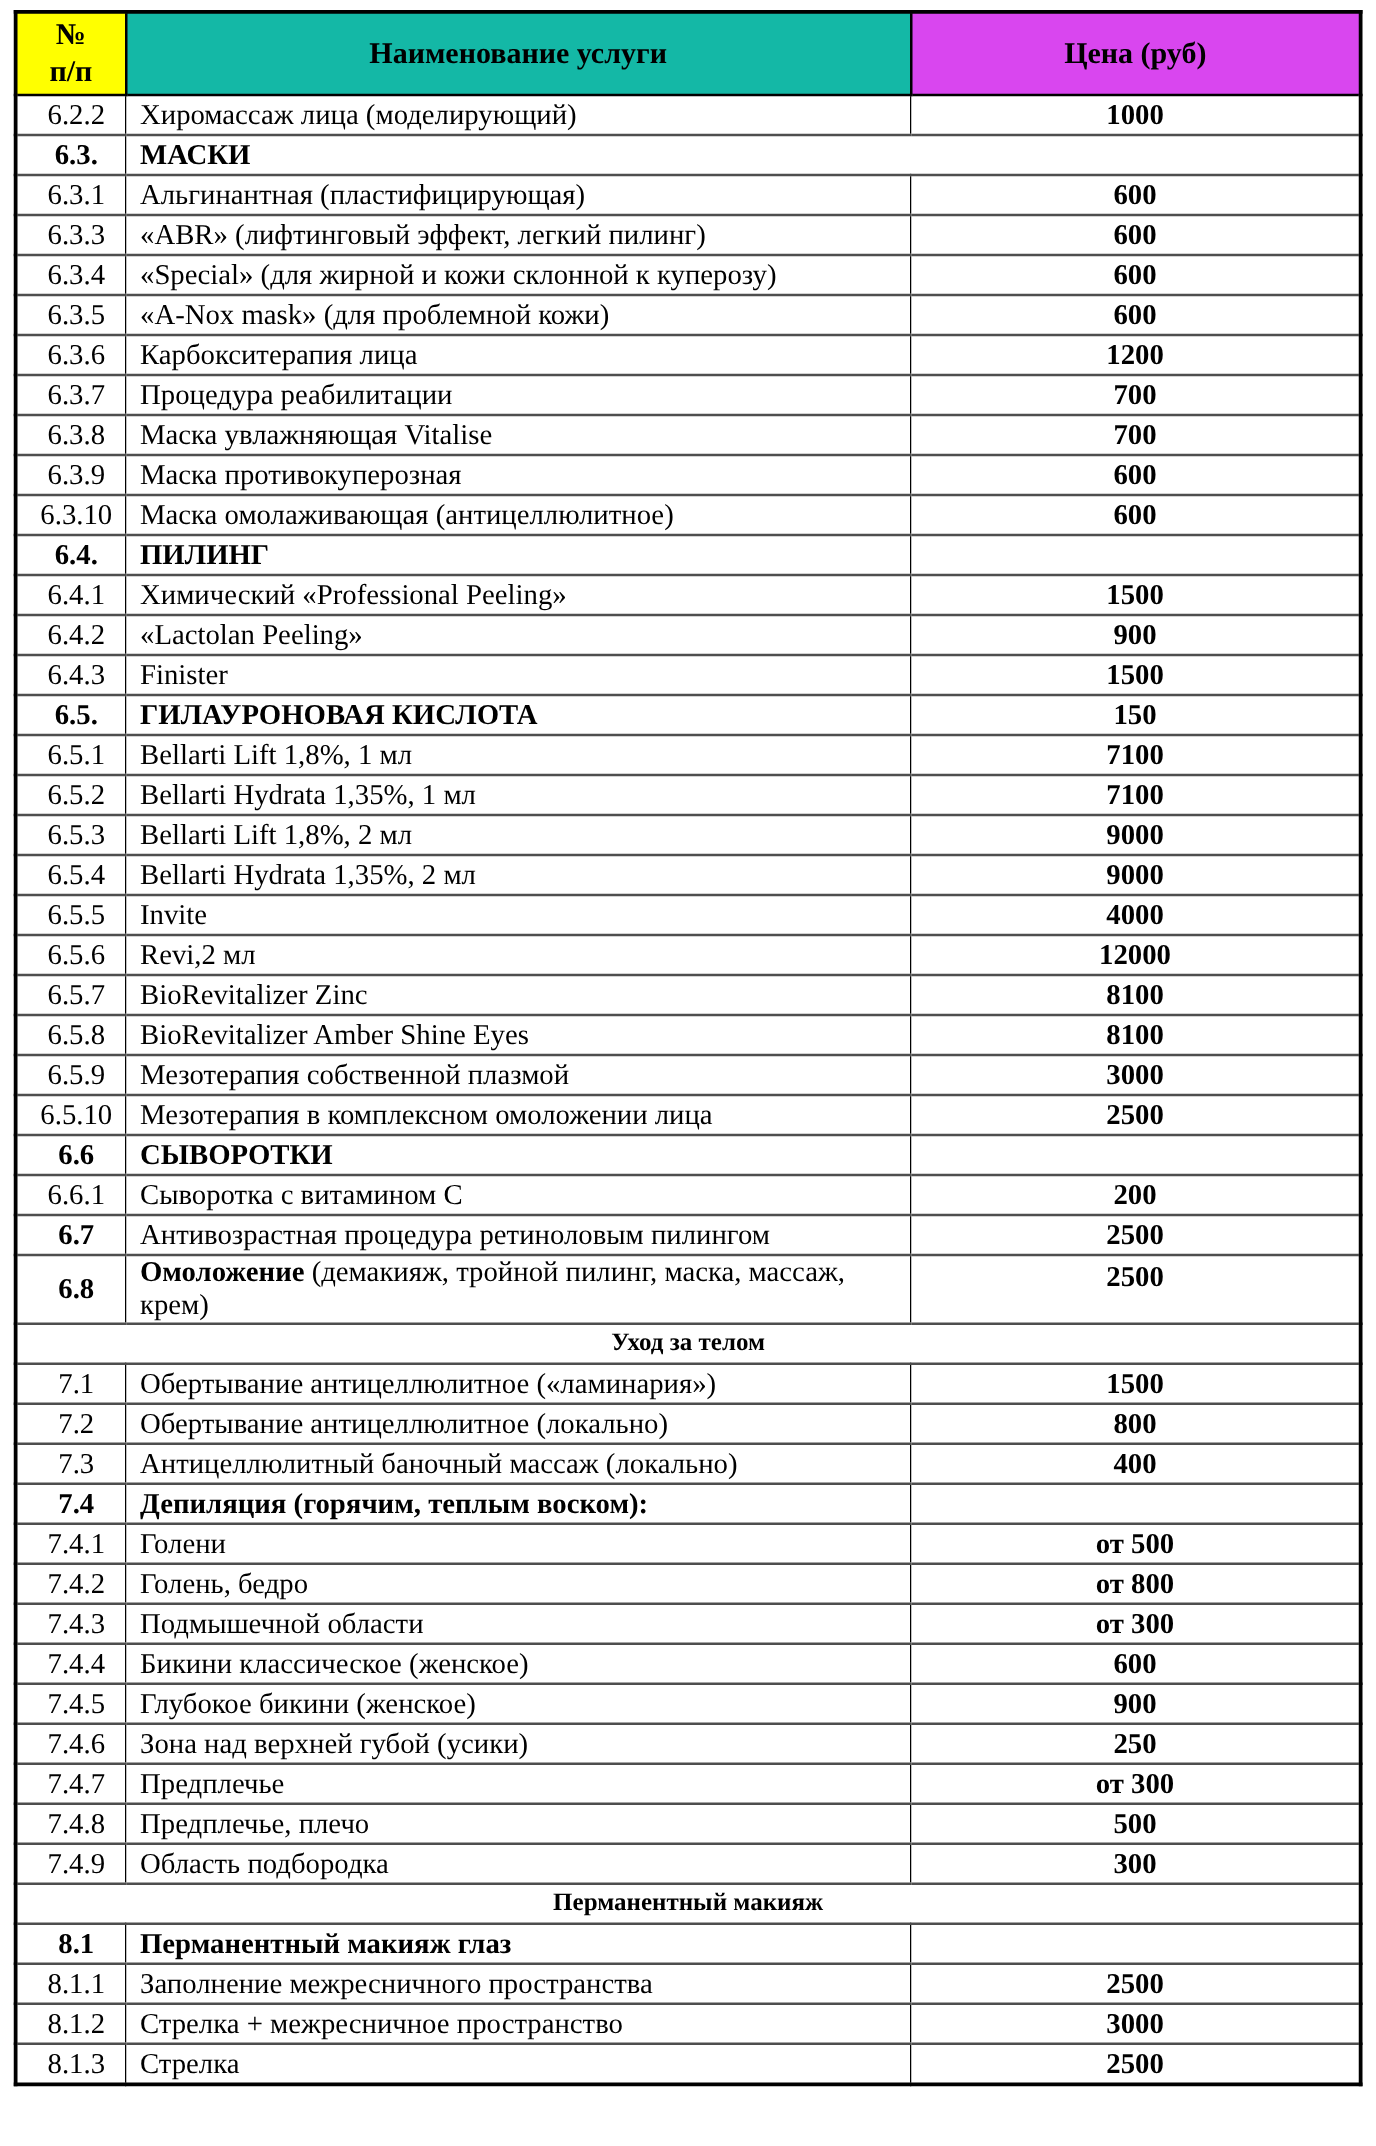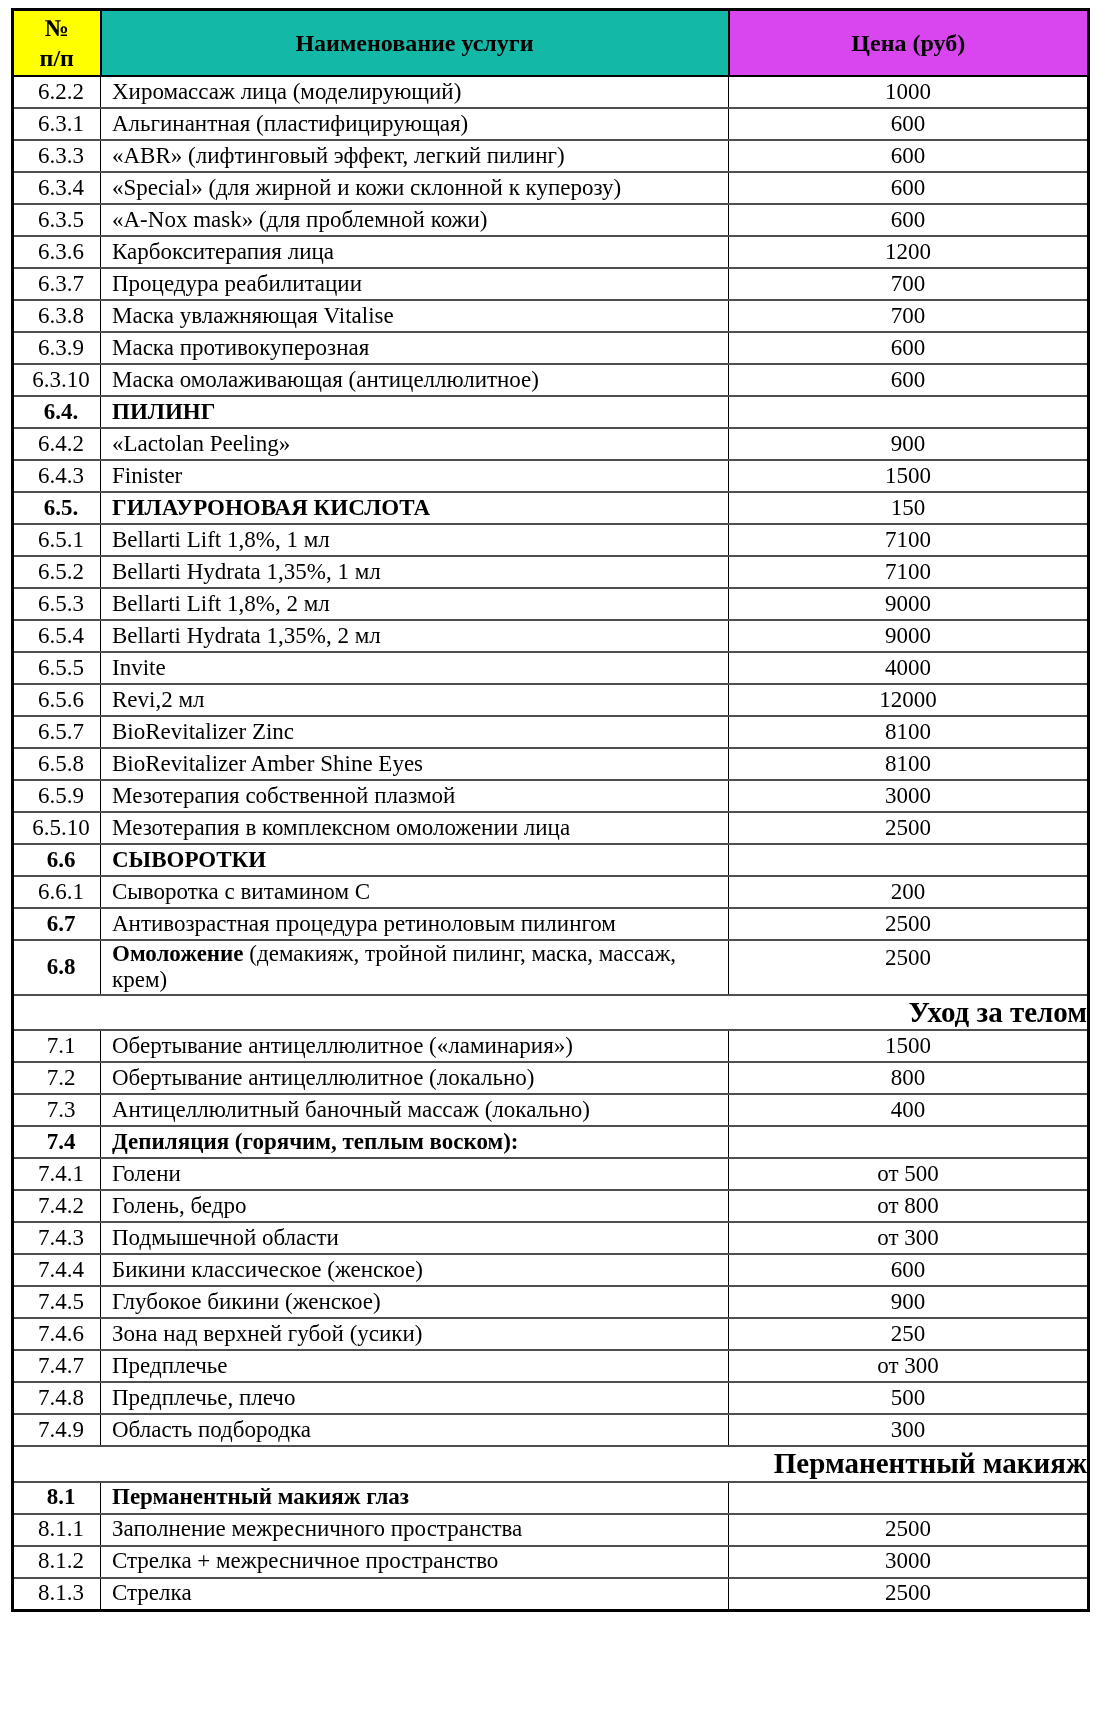--- a/index.html
+++ b/index.html
@@ -51,26 +51,26 @@
     padding: 0;
     border-left: 1.5px solid #000000;
     border-right: 1.5px solid #000000;
     border-top: 2px solid #4e4e4e;
     border-bottom: 2px solid #4e4e4e;
     line-height: 1.15;
     overflow: hidden;
   }
   td.num-cell  { padding-left: 8px; text-align: center; }
   td.name-cell { padding-left: 11px; padding-right: 4px; margin-top: 12px; }
-  td.price-cell { text-align: center; }
+  td.price-cell { text-align: center; font-weight: bold; }
   td.vtop { vertical-align: top; padding-top: 4px; }
   td.category-cell {
-    text-align: right;
+    text-align: center;
     font-weight: bold;
-    font-size: 29px;
+    font-size: 20px;
     margin-left: 24px;
   }
   .bold { font-weight: bold; }
 </style>
 </head>
 <body>
 
 <div class="page">
   <div class="table-wrap">
     <table class="price-table">
@@ -87,20 +87,24 @@
           <th style="background: #d946ef;">Цена (руб)</th>
         </tr>
       </thead>
       <tbody>
           <tr>
             <td class="num-cell">6.2.2</td>
             <td class="name-cell">Хиромассаж лица (моделирующий)</td>
             <td class="price-cell">1000</td>
           </tr>
           <tr>
+            <td class="num-cell bold">6.3.</td>
+            <td class="name-cell bold" colspan="2">МАСКИ</td>
+          </tr>
+          <tr>
             <td class="num-cell">6.3.1</td>
             <td class="name-cell">Альгинантная (пластифицирующая)</td>
             <td class="price-cell">600</td>
           </tr>
           <tr>
             <td class="num-cell">6.3.3</td>
             <td class="name-cell">«ABR» (лифтинговый эффект, легкий пилинг)</td>
             <td class="price-cell">600</td>
           </tr>
           <tr>
@@ -135,20 +139,25 @@
           </tr>
           <tr>
             <td class="num-cell">6.3.10</td>
             <td class="name-cell">Маска омолаживающая (антицеллюлитное)</td>
             <td class="price-cell">600</td>
           </tr>
           <tr>
             <td class="num-cell bold">6.4.</td>
             <td class="name-cell bold">ПИЛИНГ</td>
             <td class="price-cell"></td>
+          </tr>
+          <tr>
+            <td class="num-cell">6.4.1</td>
+            <td class="name-cell">Химический «Professional Peeling»</td>
+            <td class="price-cell">1500</td>
           </tr>
           <tr>
             <td class="num-cell">6.4.2</td>
             <td class="name-cell">«Lactolan Peeling»</td>
             <td class="price-cell">900</td>
           </tr>
           <tr>
             <td class="num-cell">6.4.3</td>
             <td class="name-cell">Finister</td>
             <td class="price-cell">1500</td>

